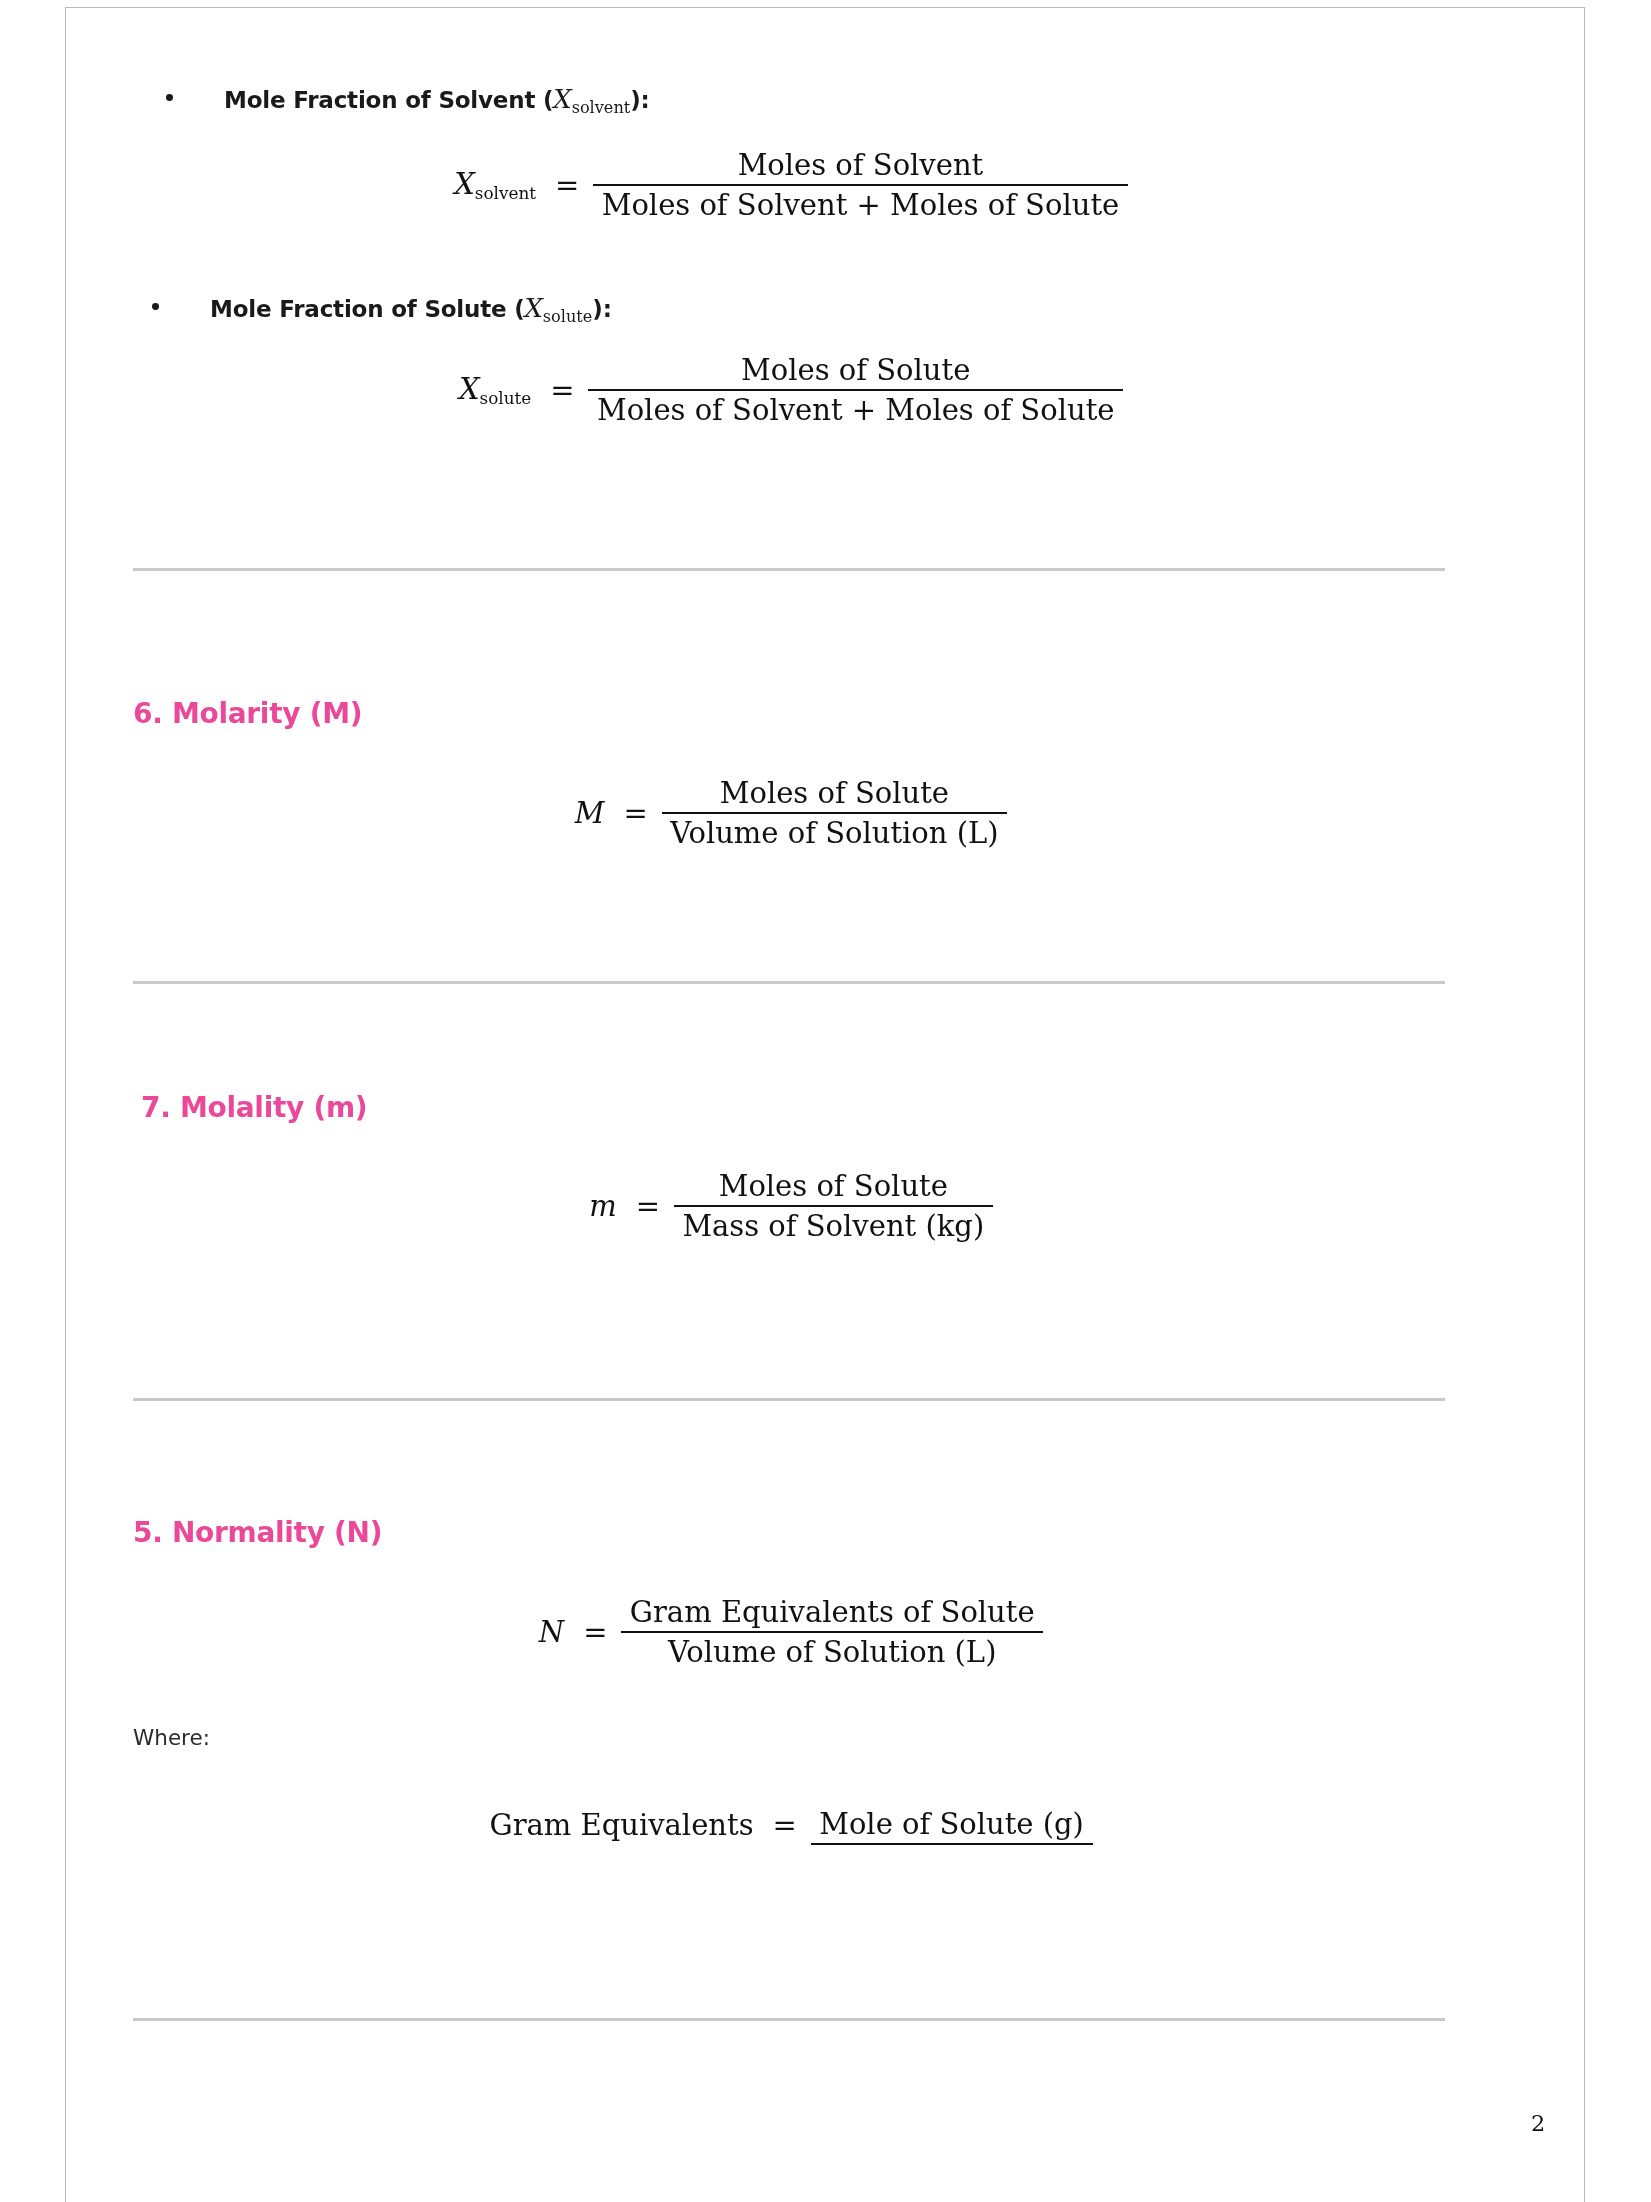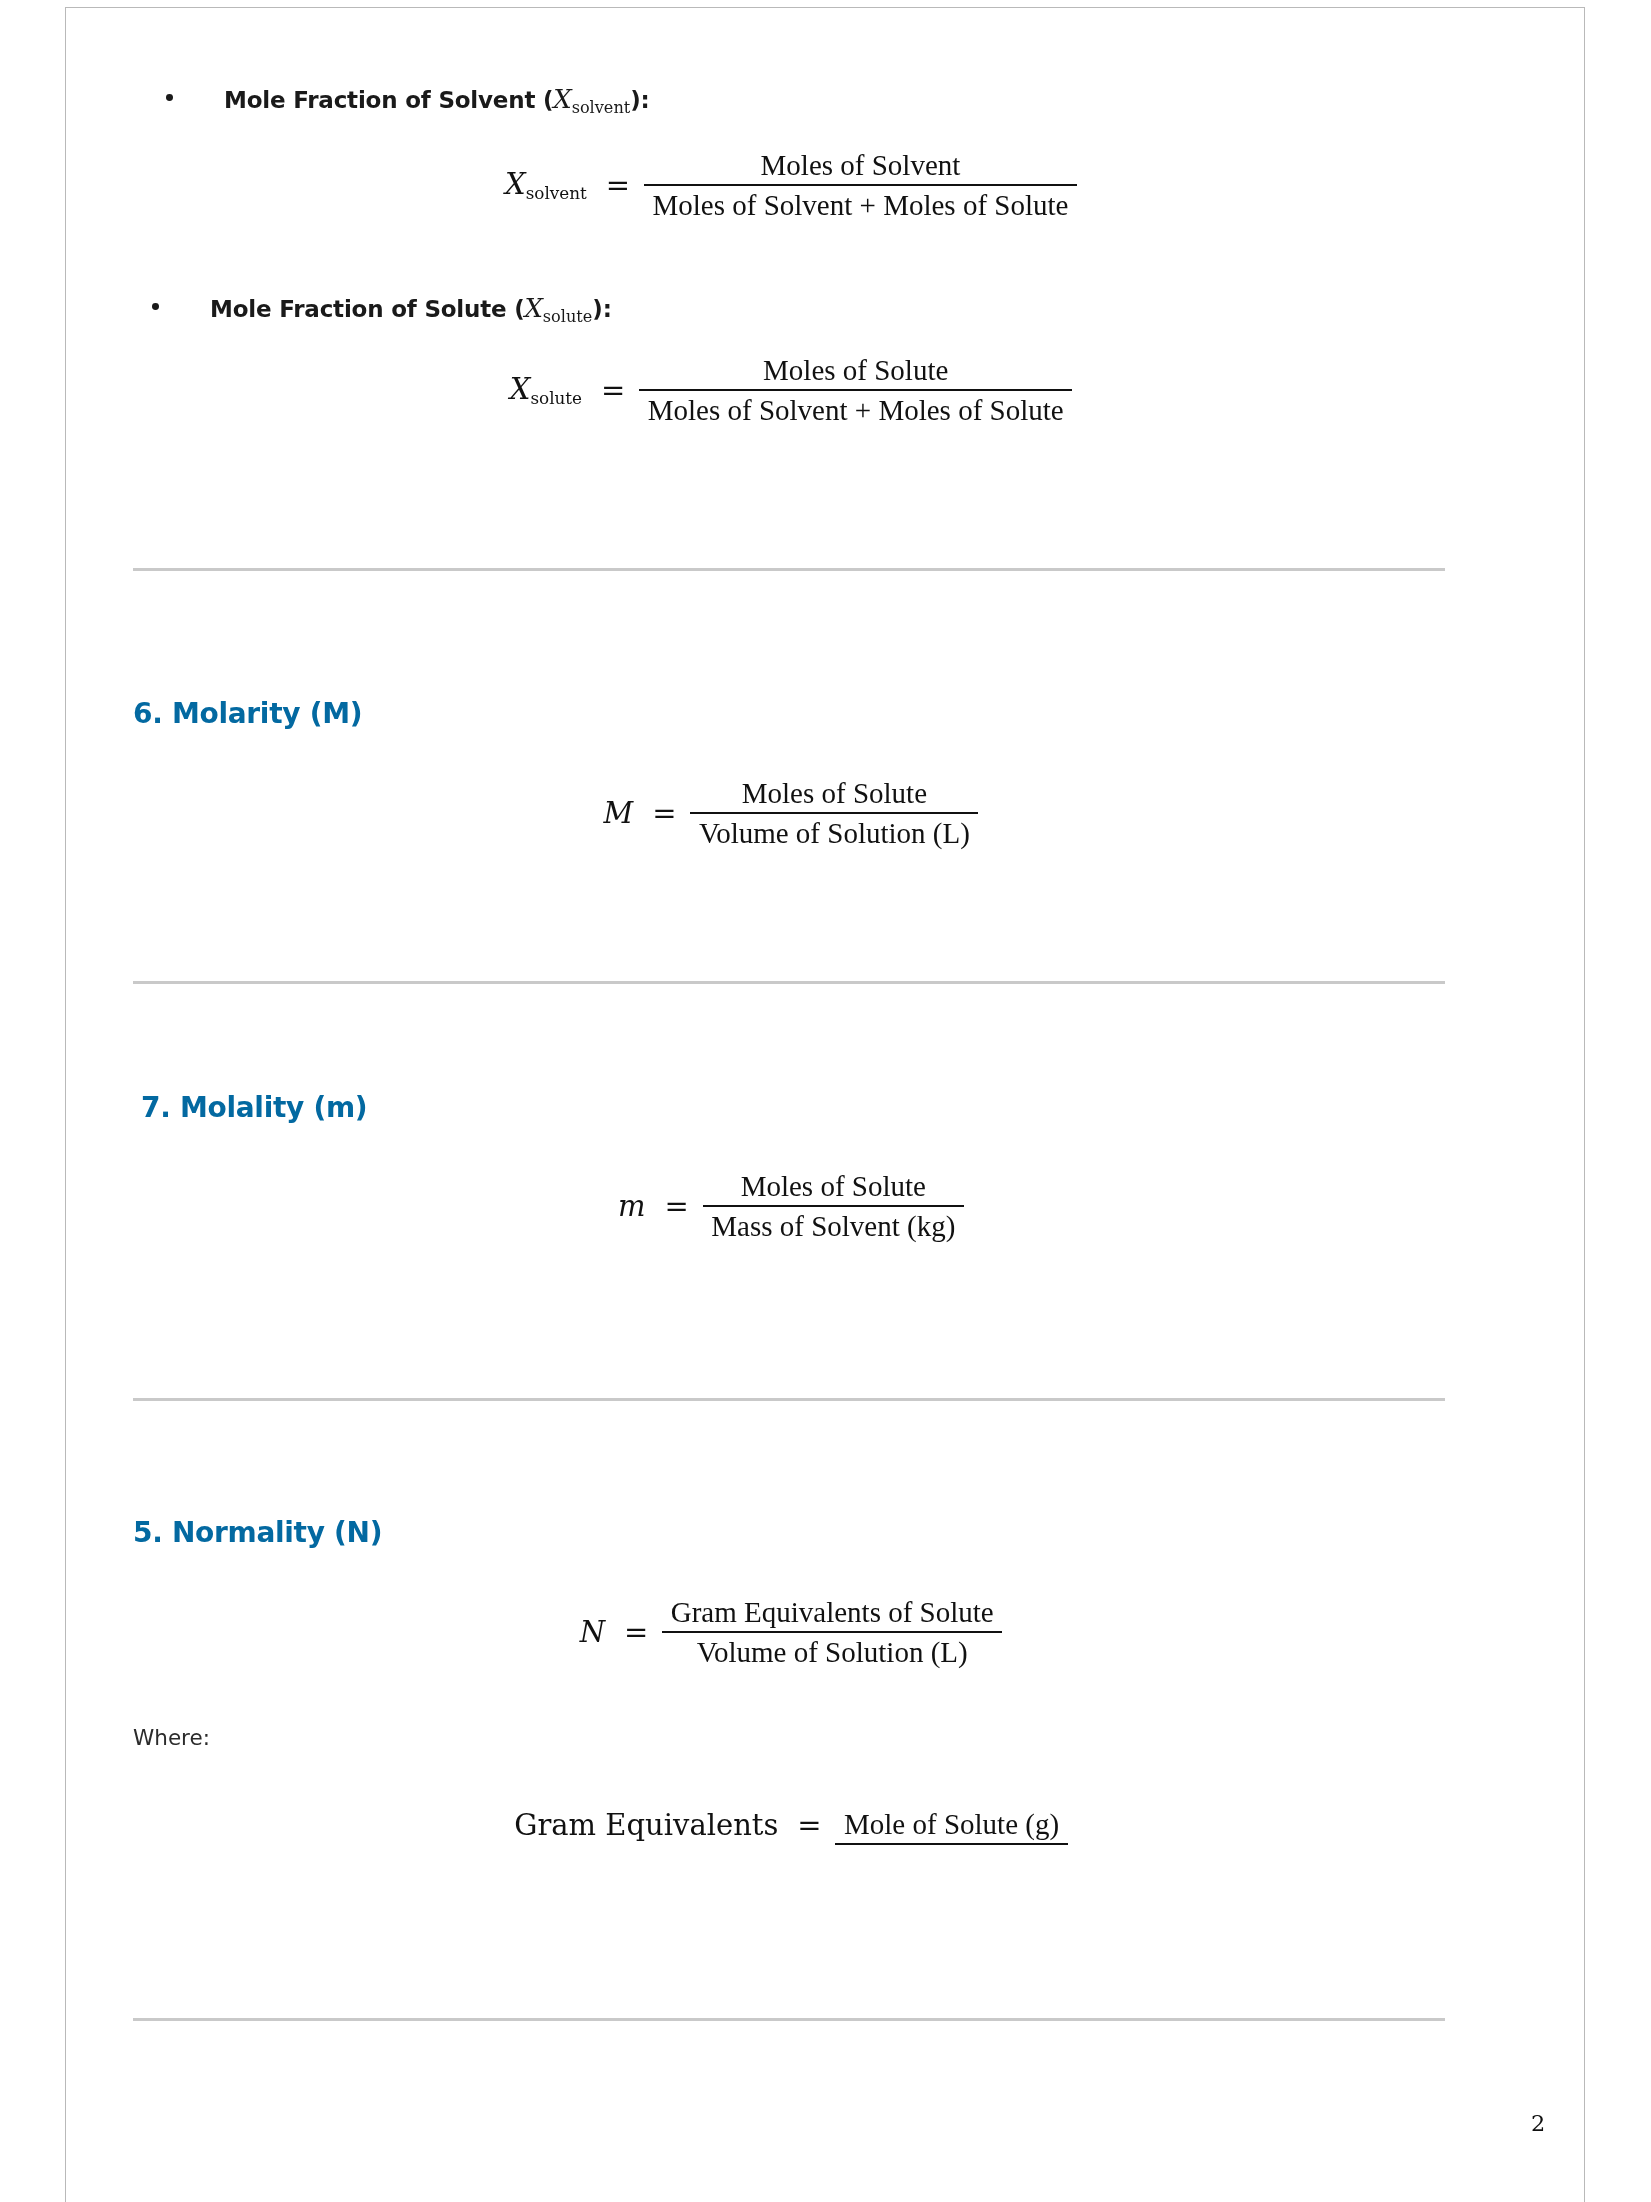--- a/index.html
+++ b/index.html
@@ -73,21 +73,21 @@
     font-size: 0.62em;
     font-style: normal;
     vertical-align: -0.28em;
     letter-spacing: 0;
   }
 
   
   .section-heading {
     font-weight: bold;
     font-size: 28px;
-    color: #0369a1;
+    color: #ec4899;
     letter-spacing: -0.3px;
     margin: 0;
   }
 
   
   .note-text {
     font-size: 21.5px;
     color: #2b2b2b;
     margin: 0;
     font-weight: normal;
@@ -123,21 +123,20 @@
     display: inline-flex;
     flex-direction: column;
     align-items: center;
     vertical-align: middle;
   }
   .frac .num,
   .frac .den {
     padding: 0.9px 8.6px;
     font-style: normal;
     line-height: 1.25;
-    font-family: Liberation Serif, serif;
   }
   .frac .bar {
     width: 100%;
     height: 1.7px;
     background: #111111;
   }
 
   
   .divider {
     width: 1312px;

